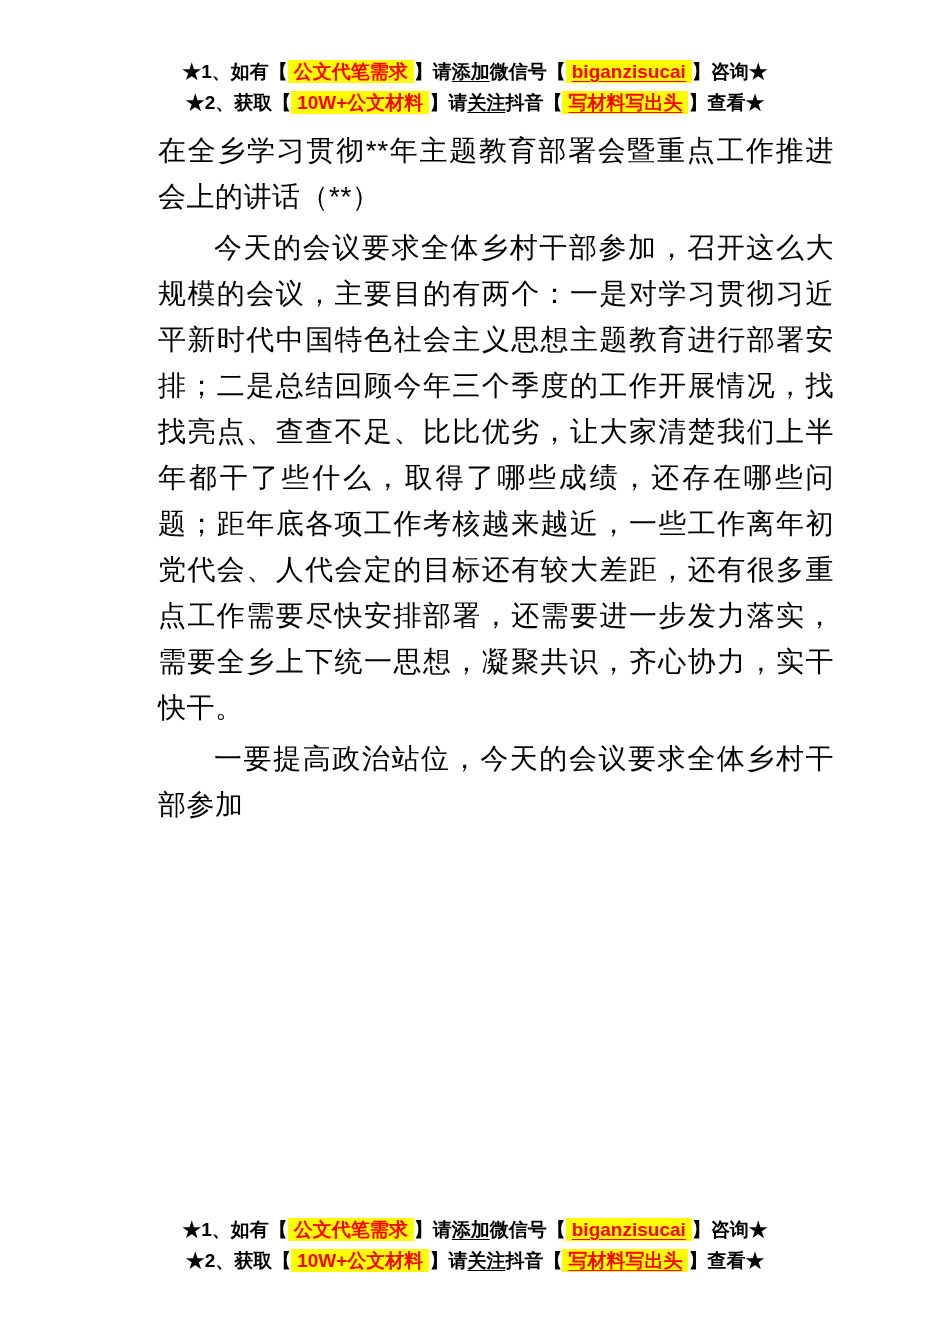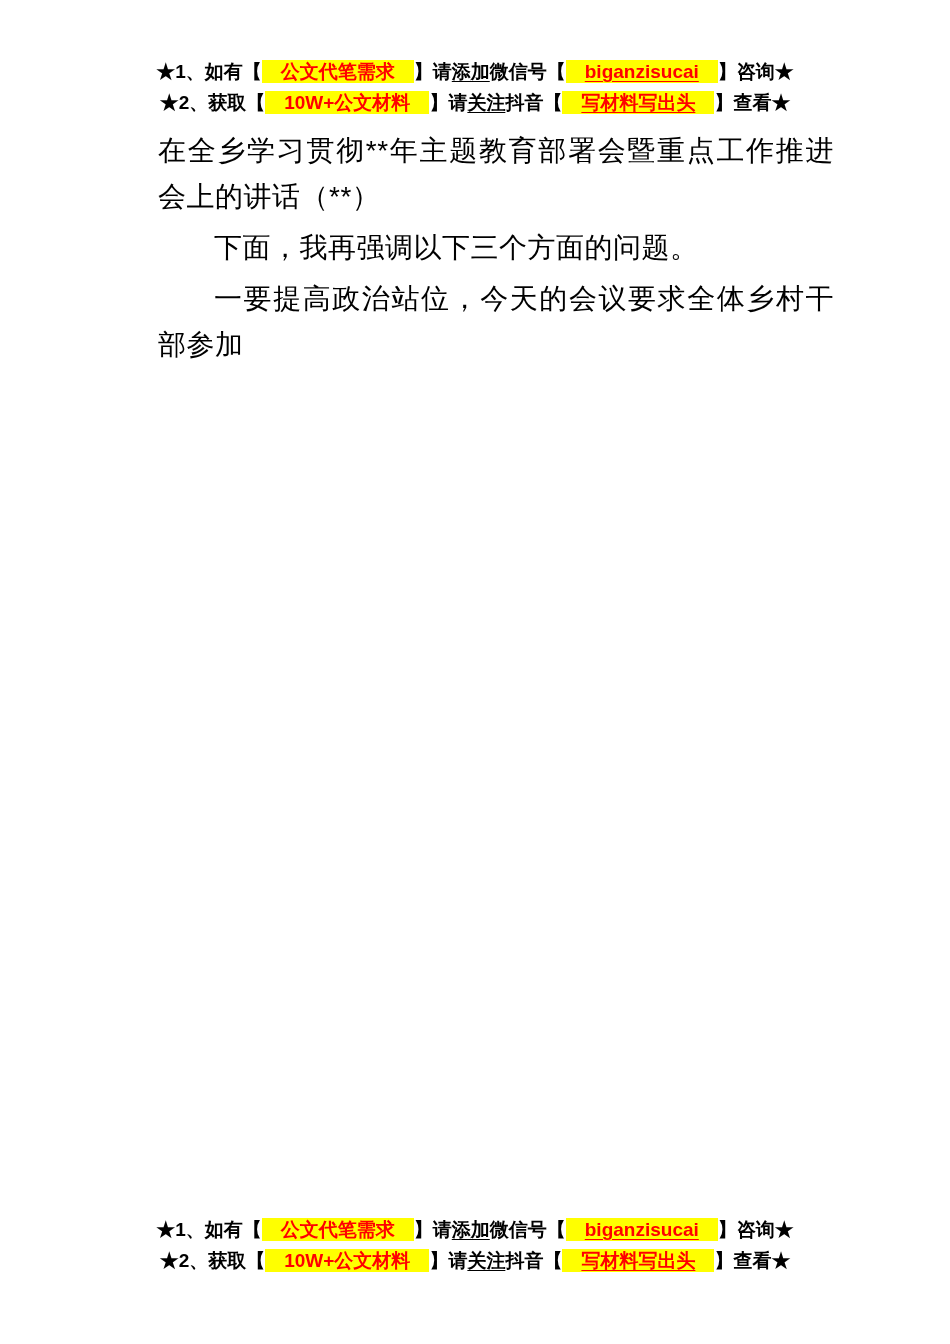--- a/index.html
+++ b/index.html
@@ -25,21 +25,21 @@
     font-weight: bold;
     font-size: 19px;
     line-height: 31px;
     white-space: nowrap;
   }
   .promo-top { top: 56px; }
   .promo-bottom { top: 1214px; }
   .hl {
     color: #ff0000;
     background: #ffff00;
-    padding: 1px 19px;
+    padding: 1px 6px;
   }
   .u {
     text-decoration: underline;
     text-underline-offset: 3px;
   }
   
   .content {
     position: absolute;
     left: 158px;
     top: 128px;
@@ -70,21 +70,21 @@
     <div class="promo-line">
       <span>★1、如有【</span><span class="hl">公文代笔需求</span><span>】请</span><span class="u">添加</span><span>微信号【</span><span class="hl u">biganzisucai</span><span>】咨询★</span>
     </div>
     <div class="promo-line">
       <span>★2、获取【</span><span class="hl">10W+公文材料</span><span>】请</span><span class="u">关注</span><span>抖音【</span><span class="hl u">写材料写出头</span><span>】查看★</span>
     </div>
   </header>
 
   <main class="content">
     <p class="title">在全乡学习贯彻**年主题教育部署会暨重点工作推进会上的讲话（**）</p>
-    <p class="para">下面，我再强调以下三个方面的问题。</p>
+    <p class="para">今天的会议要求全体乡村干部参加，召开这么大规模的会议，主要目的有两个：一是对学习贯彻习近平新时代中国特色社会主义思想主题教育进行部署安排；二是总结回顾今年三个季度的工作开展情况，找找亮点、查查不足、比比优劣，让大家清楚我们上半年都干了些什么，取得了哪些成绩，还存在哪些问题；距年底各项工作考核越来越近，一些工作离年初党代会、人代会定的目标还有较大差距，还有很多重点工作需要尽快安排部署，还需要进一步发力落实，需要全乡上下统一思想，凝聚共识，齐心协力，实干快干。</p>
     <p class="para">一要提高政治站位，今天的会议要求全体乡村干部参加</p>
   </main>
 
   <footer class="promo promo-bottom">
     <div class="promo-line">
       <span>★1、如有【</span><span class="hl">公文代笔需求</span><span>】请</span><span class="u">添加</span><span>微信号【</span><span class="hl u">biganzisucai</span><span>】咨询★</span>
     </div>
     <div class="promo-line">
       <span>★2、获取【</span><span class="hl">10W+公文材料</span><span>】请</span><span class="u">关注</span><span>抖音【</span><span class="hl u">写材料写出头</span><span>】查看★</span>
     </div>

